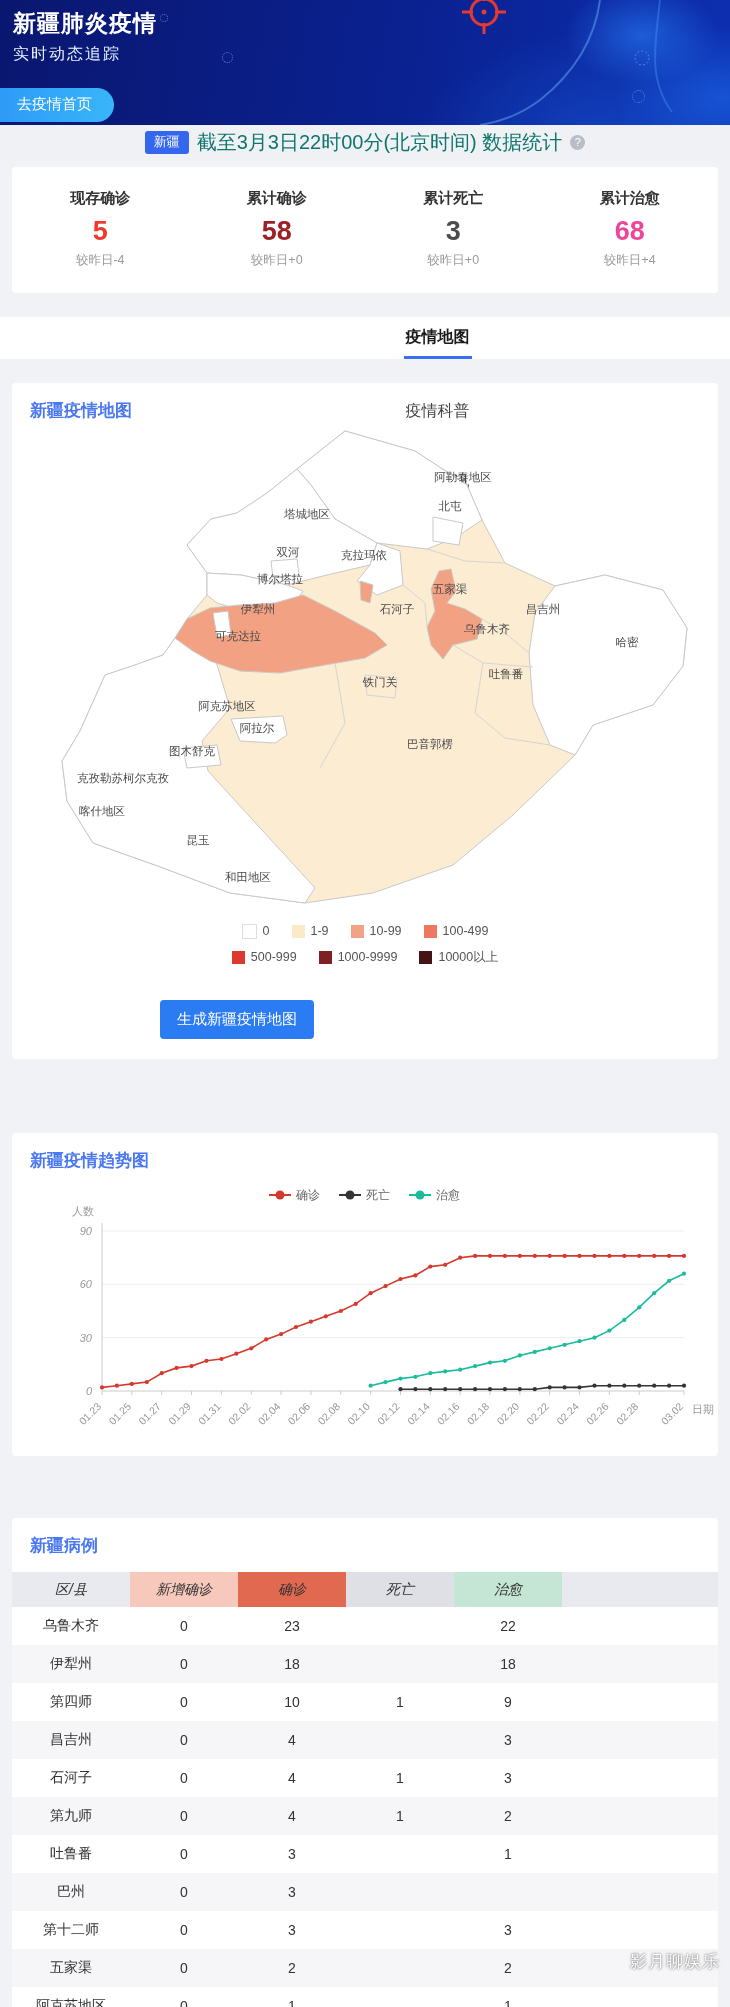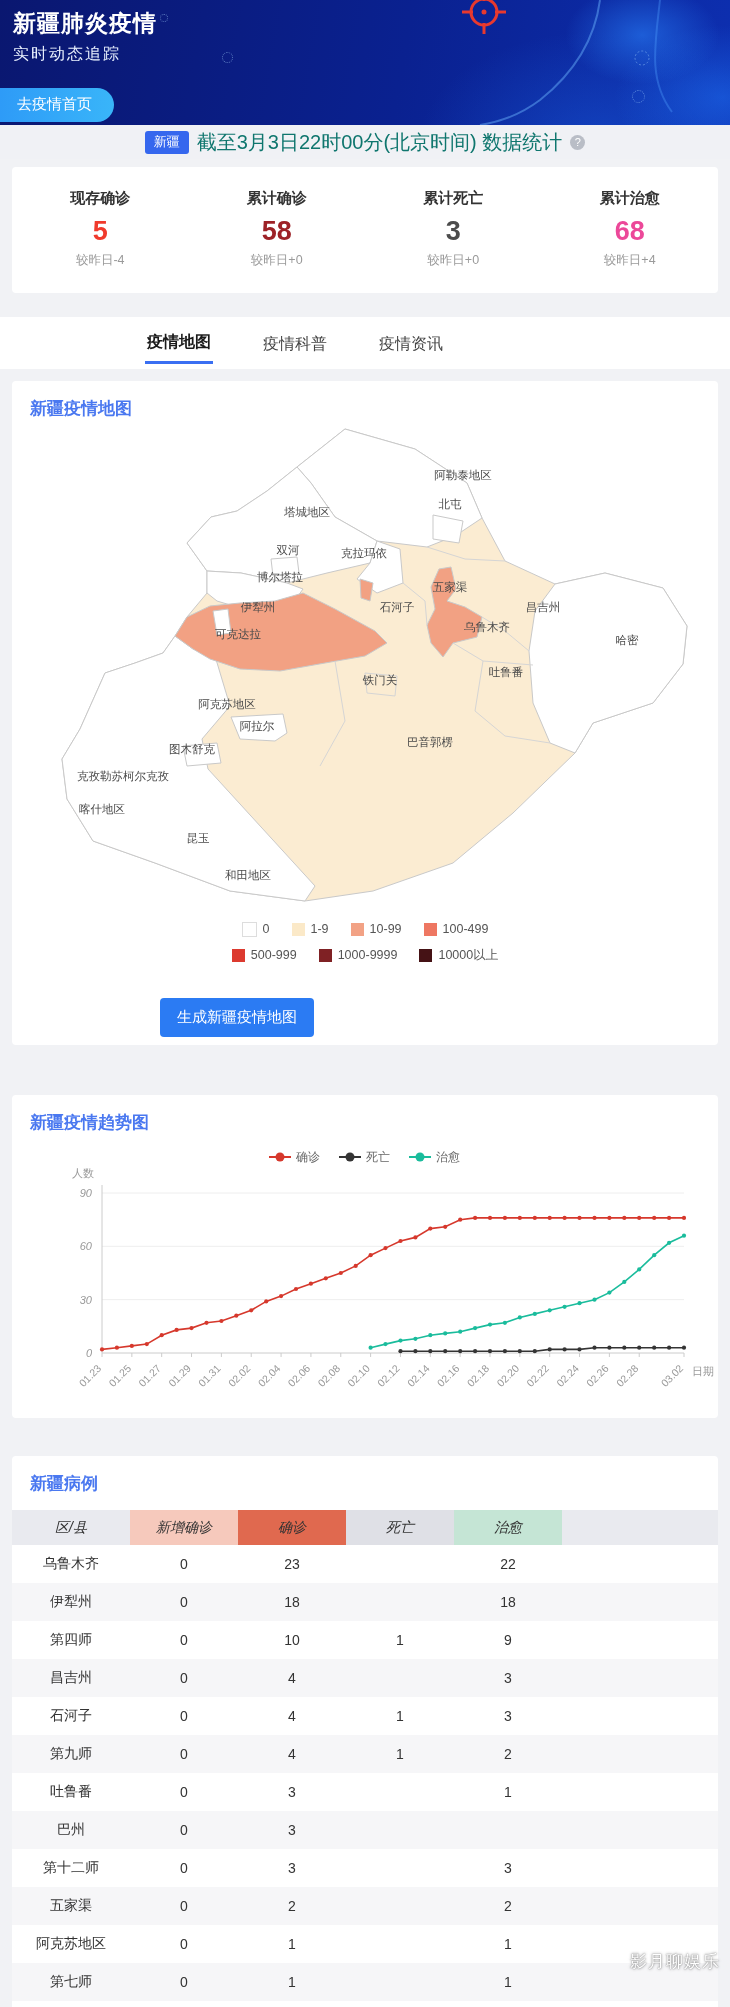--- a/index.html
+++ b/index.html
@@ -32,26 +32,26 @@
   
   .stats-card{margin:8px 12px 0;background:#fff;border-radius:4px;display:flex;padding:22px 0 24px;}
   .stat{flex:1;text-align:center;}
   .stat-label{font-size:15px;color:#333;font-weight:bold;margin-bottom:7px;}
   .stat-value{font-size:27px;font-weight:bold;line-height:32px;margin-bottom:5px;}
   .stat-delta{font-size:12.5px;color:#9a9a9a;}
 
   .gap-lg{height:24px;} .gap-sm{height:8px;} .gap-xl{height:42px;} .gap-md{height:30px;}
 
   
-  .tabs-bar{height:52px;background:#fff;display:flex;align-items:center;padding-left:145px;gap:48px;}
+  .tabs-bar{height:42px;background:#fff;display:flex;align-items:center;padding-left:145px;gap:32px;flex-direction:column;}
   .tab{font-size:16px;color:#444;cursor:pointer;padding:10px 2px 8px;}
   .tab.active{font-weight:bold;color:#1a1a1a;border-bottom:3px solid #3a6ff2;}
 
   
-  .card{margin:4px 12px;background:#fff;border-radius:4px;padding:16px 0 8px;}
+  .card{margin:16px 12px;background:#fff;border-radius:4px;padding:16px 0 20px;}
   .card-title{margin-left:18px;color:#4a78f0;font-size:17px;font-weight:bold;line-height:24px;}
 
   
   .map-svg{display:block;margin:0 auto;}
   .map-label{font-size:11.5px;fill:#4a4a4a;}
   .legend-row{display:flex;justify-content:center;align-items:center;gap:22px;height:26px;}
   .legend-item{display:inline-flex;align-items:center;gap:6px;font-size:12.5px;color:#555;}
   .legend-swatch{width:13px;height:13px;display:inline-block;}
   .map-buttons{display:flex;margin-left:148px;gap:22px;margin-top:30px;}
   .map-btn{background:#2b7bf3;color:#fff;border:none;font-size:15px;padding:10px 17px;border-radius:4px;cursor:pointer;}

